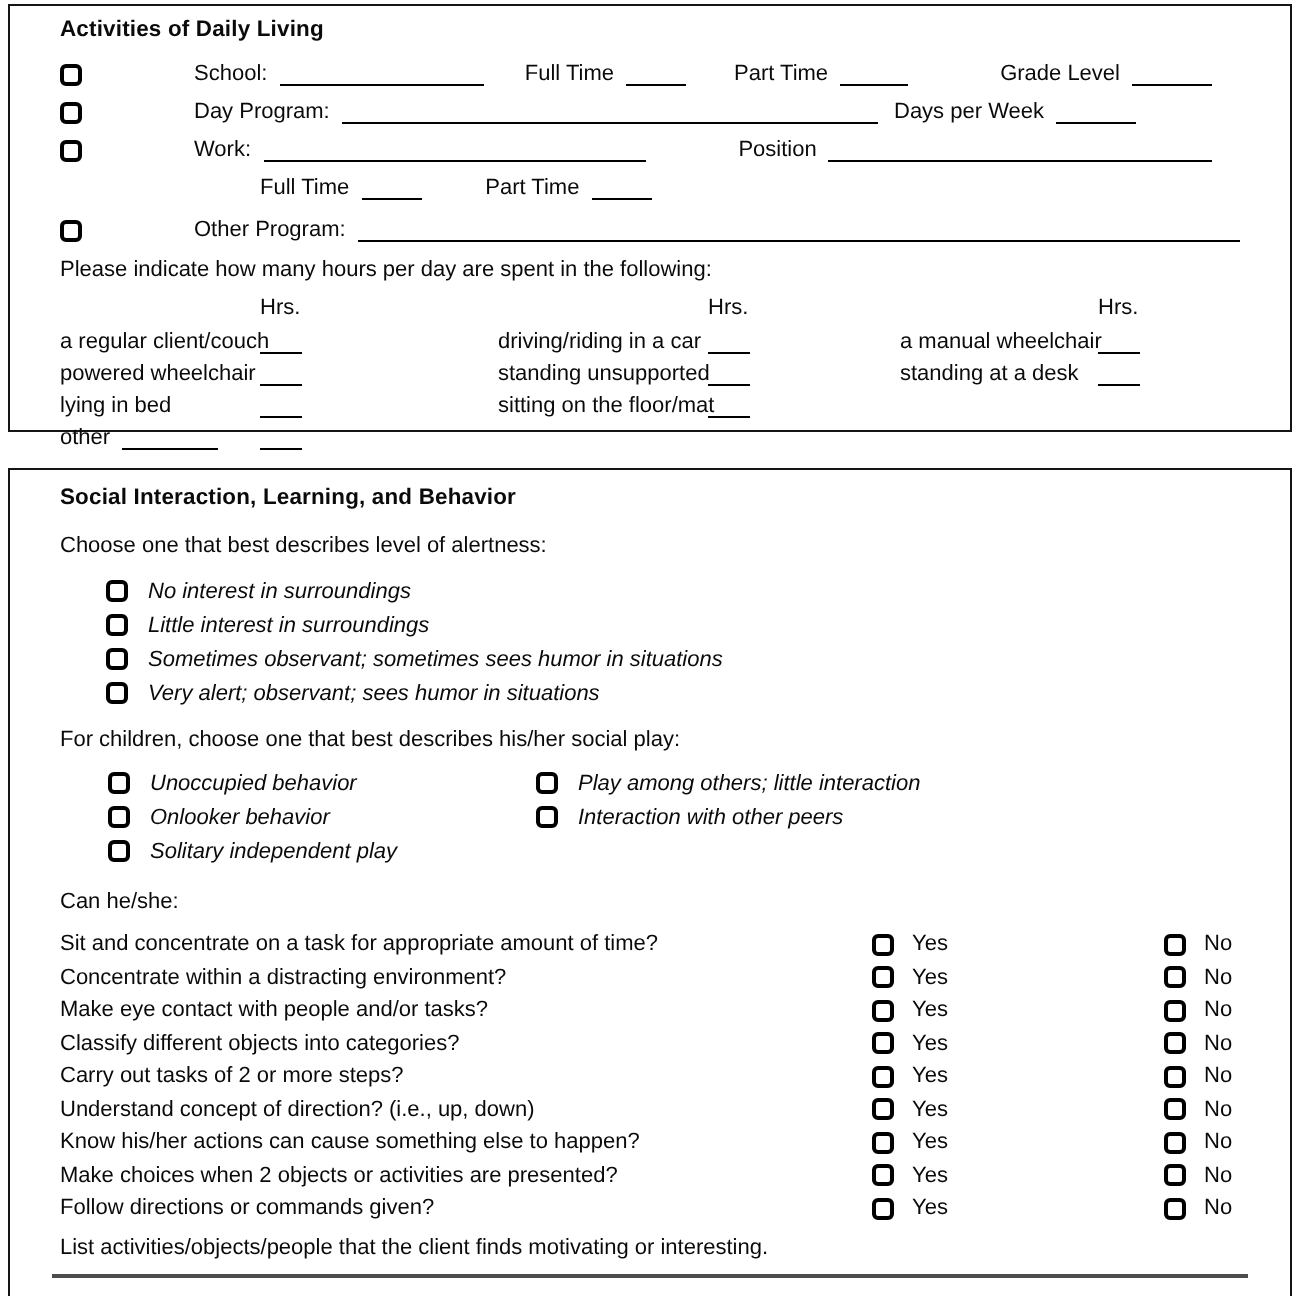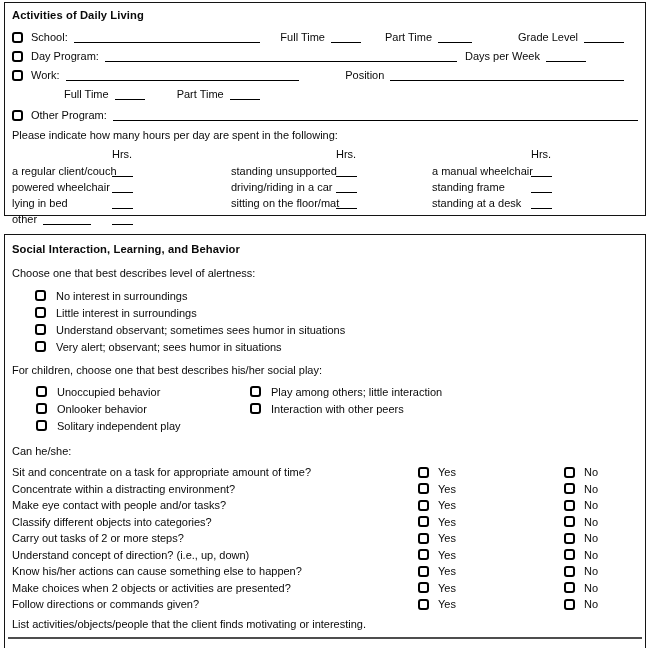--- a/index.html
+++ b/index.html
@@ -4,58 +4,58 @@
 <style>
   * { box-sizing: border-box; margin: 0; padding: 0; }
   html, body { width: 650px; height: 648px; background: #fff; overflow: hidden; }
   body {
     font-family: "Liberation Sans", "DejaVu Sans", sans-serif;
     font-size: 11px; color: #0a0a0a; position: relative;
     -webkit-font-smoothing: antialiased;
   }
   .box {
     position: absolute; left: 4px; width: 642px;
-    border: 1.6px solid #141414; background: #fff; padding: 6px 7px;
+    border: 1.6px solid #141414; background: #fff; padding: 6px 25px;
   }
   .box-adl    { top: 2px;   height: 214px; }
   .box-social { top: 234px; height: 424px; }
   .section-title { font-size: 11.2px; font-weight: bold; letter-spacing: 0.1px; }
   .box-adl .section-title { margin-bottom: 9px; }
   .box-social .section-title { margin-top: 2px; margin-bottom: 12px; }
 
   
   .frow { display: flex; align-items: flex-end; height: 13px; margin-bottom: 6px; white-space: nowrap; }
   .cb {
     width: 11px; height: 11px; flex: none;
     border: 2px solid #000; border-radius: 3px; background: #fff;
     display: inline-block;
   }
   .frow .cb { margin-right: 8px; margin-bottom: 0px; }
-  .lbl { flex: none; }
+  .lbl { flex: none; margin-left: 48px; }
   .line { display: inline-block; height: 9px; border-bottom: 1.6px solid #000; flex: none; }
   .grow { flex: 1 1 auto; }
   .w20 { width: 21px; } .w30 { width: 30px; }
   .w34 { width: 34px; } .w40 { width: 40px; } .w48 { width: 48px; }
   .ml6 { margin-left: 6px; } .ml8 { margin-left: 8px; }
   .ml20 { margin-left: 20px; } .ml24 { margin-left: 24px; } .ml46 { margin-left: 46px; }
   .mr14 { margin-right: 14px; } .mr52 { margin-right: 52px; }
   .indent-worktime { margin-left: 52px; margin-bottom: 8px; }
 
   .prompt { margin: 8px 0 4px 0; }
 
   
   .hours { display: flex; align-items: flex-start; margin-top: 2px; }
   .hcol { flex: none; }
   .hcol.c1 { width: 219px; } .hcol.c2 { width: 201px; } .hcol.c3 { width: 200px; }
   .hrow { display: flex; align-items: flex-end; height: 16px; white-space: nowrap; }
   .hrow.hdr { font-weight: normal; height: 15px; margin-bottom: 1px; }
   .hl1 { width: 100px; flex: none; } .hl2 { width: 105px; flex: none; } .hl3 { width: 99px; flex: none; }
 
   
-  .opt-row { display: flex; align-items: center; height: 17px; margin-left: 23px; white-space: nowrap; }
+  .opt-row { display: flex; align-items: center; height: 17px; margin-left: 23px; white-space: nowrap; font-style: italic; }
   .opt-row .cb { margin-right: 10px; }
   .play-cols { display: flex; margin-bottom: 6px; }
   .play-col1 { width: 214px; flex: none; }
   .play-col1 .opt-row, .play-col2 .opt-row { margin-left: 0; }
   .play-col1 { margin-left: 24px; }
   .for-children { margin: 9px 0 7px 0; }
   .can-prompt { margin: 11px 0 7px 0; }
 
   .qrow { display: flex; align-items: center; height: 16.5px; white-space: nowrap; }
   .qtext { width: 370px; flex: none; }
@@ -141,46 +141,42 @@
         </span>
         <span class="line w20"></span>
       </div>
     </div>
     <div class="hcol c2">
       <div class="hrow hdr">
         <span class="hl2"></span>
           <span>Hrs.</span>
       </div>
       <div class="hrow">
+        <span class="hl2">driving/riding in a car</span>
+        <span class="line w20"></span>
+      </div>
+      <div class="hrow">
         <span class="hl2">standing unsupported</span>
-        <span class="line w20"></span>
-      </div>
-      <div class="hrow">
-        <span class="hl2">driving/riding in a car</span>
         <span class="line w20"></span>
       </div>
       <div class="hrow">
         <span class="hl2">sitting on the floor/mat</span>
         <span class="line w20"></span>
       </div>
     </div>
     <div class="hcol c3">
       <div class="hrow hdr">
         <span class="hl3"></span>
           <span>Hrs.</span>
       </div>
       <div class="hrow">
         <span class="hl3">a manual wheelchair</span>
         <span class="line w20"></span>
       </div>
       <div class="hrow">
-        <span class="hl3">standing frame</span>
-        <span class="line w20"></span>
-      </div>
-      <div class="hrow">
         <span class="hl3">standing at a desk</span>
         <span class="line w20"></span>
       </div>
     </div>
   </div>
 </section>
 
 <section class="box box-social">
   <h2 class="section-title">Social Interaction, Learning, and Behavior</h2>
 
@@ -189,21 +185,21 @@
   <div class="opt-row">
     <span class="cb"></span>
     <span>No interest in surroundings</span>
   </div>
   <div class="opt-row">
     <span class="cb"></span>
     <span>Little interest in surroundings</span>
   </div>
   <div class="opt-row">
     <span class="cb"></span>
-    <span>Understand observant; sometimes sees humor in situations</span>
+    <span>Sometimes observant; sometimes sees humor in situations</span>
   </div>
   <div class="opt-row">
     <span class="cb"></span>
     <span>Very alert; observant; sees humor in situations</span>
   </div>
 
   <p class="for-children">For children, choose one that best describes his/her social play:</p>
 
   <div class="play-cols">
     <div class="play-col1">

